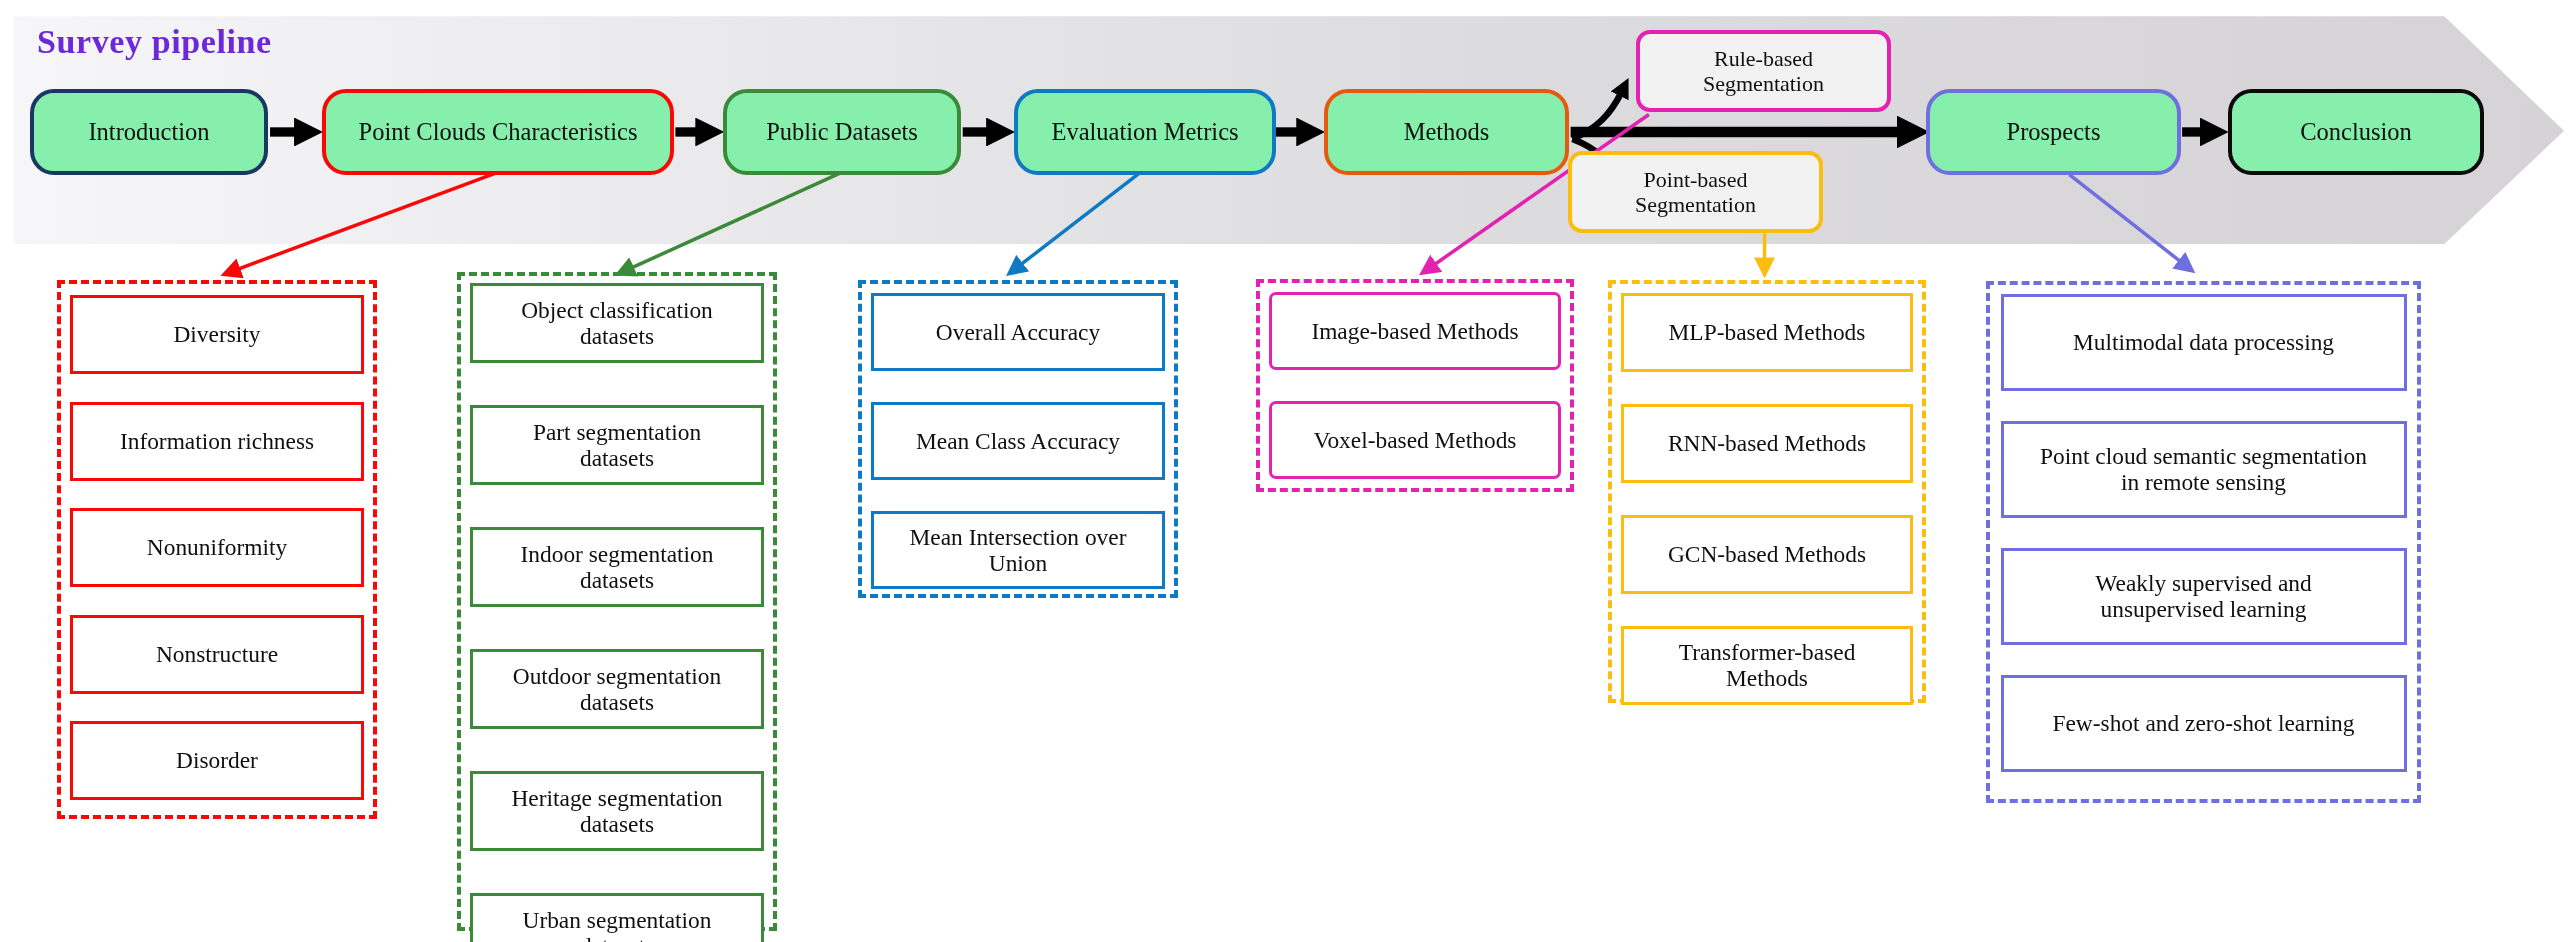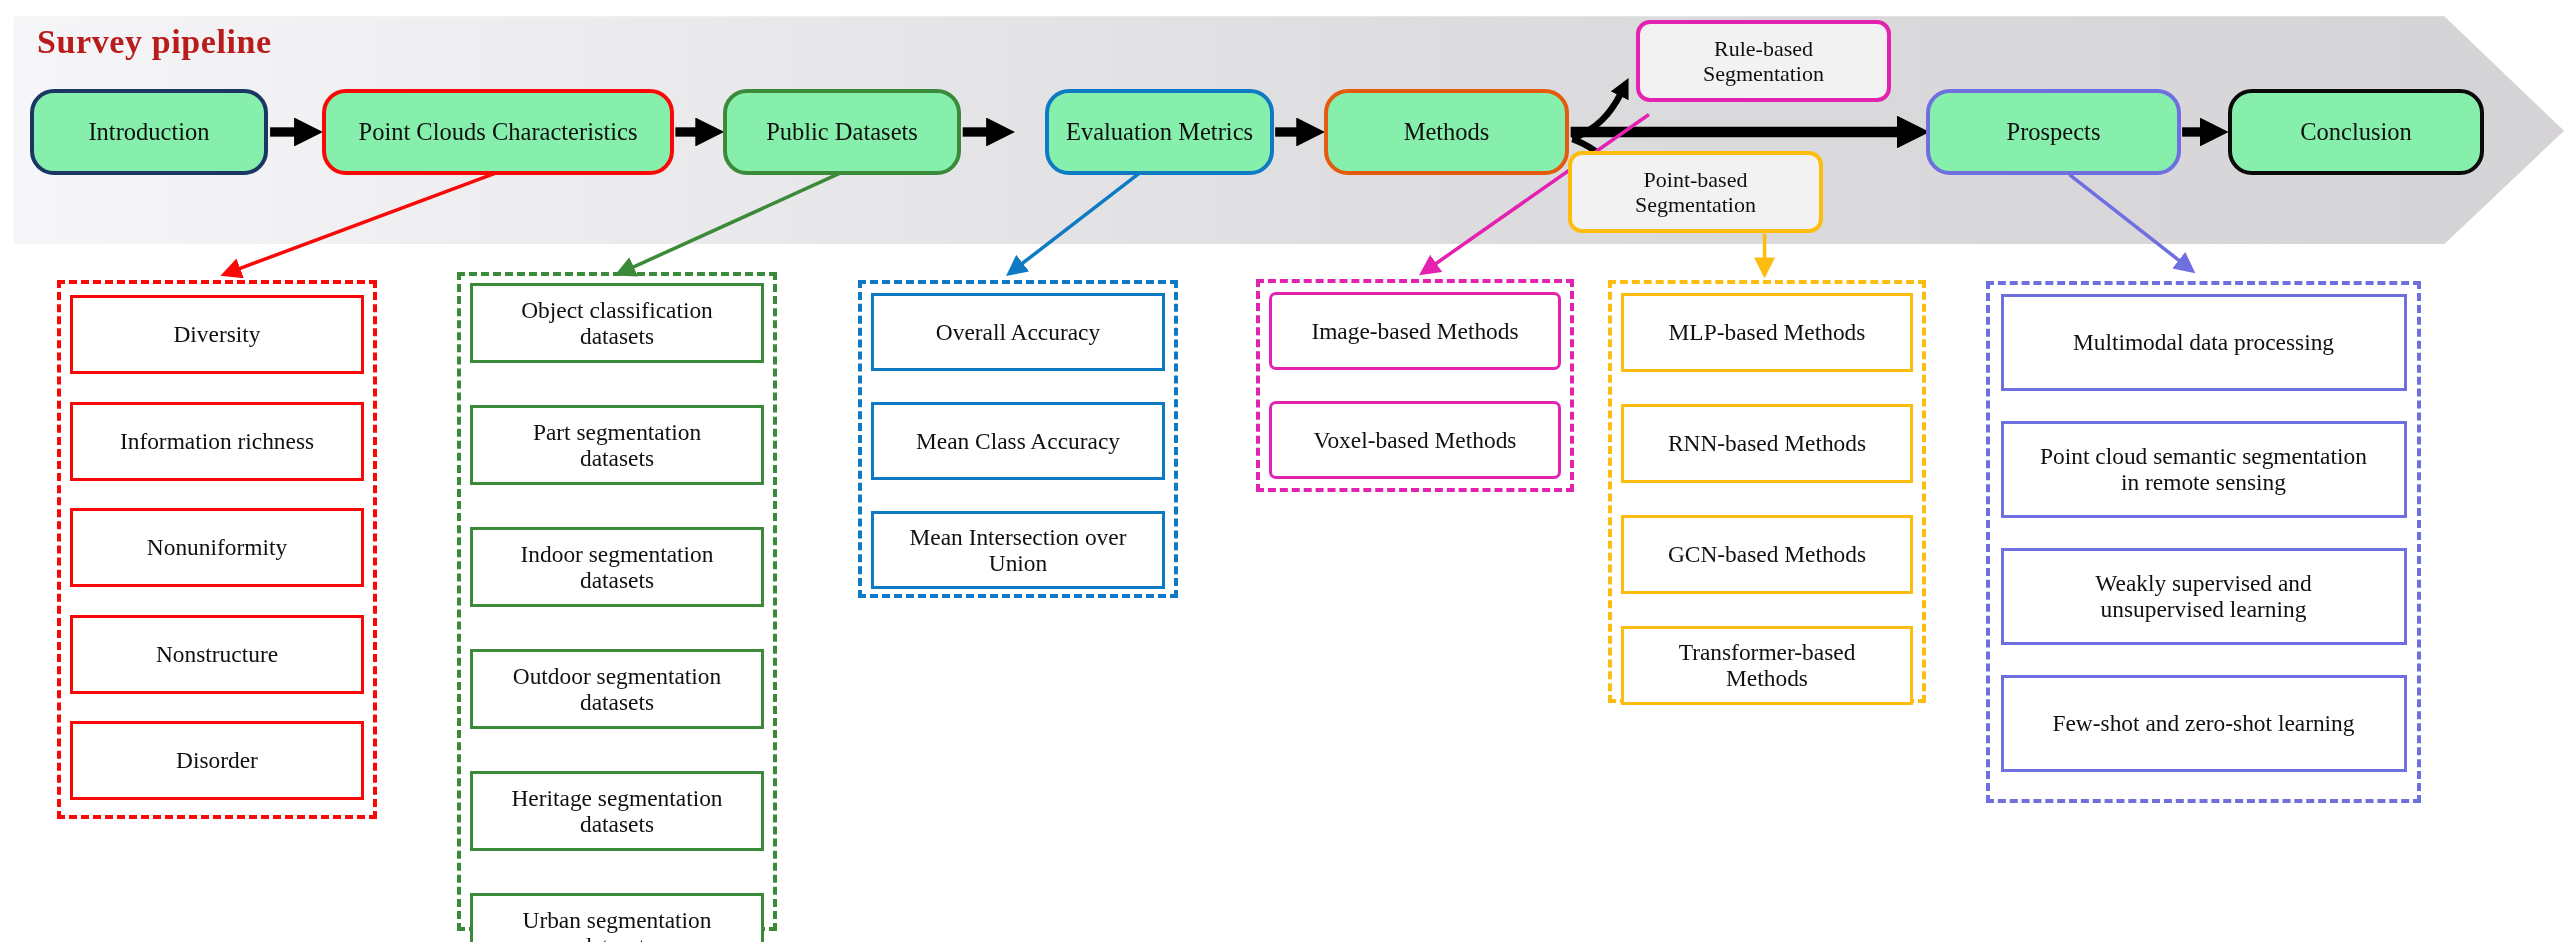--- a/index.html
+++ b/index.html
@@ -1,21 +1,21 @@
 <!DOCTYPE html>
 <html style="font-size:9.3px"><head>
 <meta charset="utf-8">
 <style>
   html,body{margin:0;padding:0;background:#ffffff;}
   body{width:2576px;height:942px;overflow:hidden;position:relative;
        font-family:"Liberation Serif", serif;color:#101010;}
   .canvas{position:absolute;left:0;top:0;width:2576px;height:942px;}
   .layer{position:absolute;left:0;top:0;}
   .title{position:absolute;left:37px;top:23.4px;font-size:34px;font-weight:bold;
-         letter-spacing:0.6px;color:#b91c1c;}
+         letter-spacing:0.6px;color:#6d28d9;}
   .stage{position:absolute;height:86px;background:#86efac;border:4.1px solid #000;
          border-radius:24px;display:flex;align-items:center;justify-content:center;
          text-align:center;font-size:24.5px;box-sizing:border-box;white-space:pre-line;
          line-height:1.1;z-index:3;}
   .branch{position:absolute;height:82px;background:#f2f2f2;border:4.1px solid #000;
           border-radius:14px;display:flex;align-items:center;justify-content:center;
           text-align:center;font-size:22px;box-sizing:border-box;white-space:pre-line;
           line-height:1.15;z-index:3;}
   .group{position:absolute;border:4.1px dashed #000;box-sizing:border-box;
          display:flex;flex-direction:column;z-index:2;background:transparent;}
@@ -99,26 +99,26 @@
     <line x1="2823" y1="196" x2="2453" y2="455" stroke="#e322b0" stroke-width="6" marker-end="url(#mk-magenta)"></line>
     <line x1="3021" y1="400" x2="3021" y2="448" stroke="#fdbd10" stroke-width="6" marker-end="url(#mk-yellow)"></line>
     <line x1="3543" y1="299" x2="3736" y2="450" stroke="#6f6fe0" stroke-width="6" marker-end="url(#mk-purple)"></line>
   </svg>
 
   <div class="title">Survey pipeline</div>
 
   <div class="stage c-navy" style="left:30px;top:89px;width:238px;">Introduction</div>
   <div class="stage c-red" style="left:322px;top:89px;width:352px;">Point Clouds Characteristics</div>
   <div class="stage c-green" style="left:723px;top:89px;width:238px;">Public Datasets</div>
-  <div class="stage c-blue" style="left:1014px;top:89px;width:229px;margin-left:31px;">Evaluation Metrics</div>
+  <div class="stage c-blue" style="left:1014px;top:89px;width:262px;">Evaluation Metrics</div>
   <div class="stage c-orange" style="left:1324px;top:89px;width:245px;">Methods</div>
   <div class="stage c-purple" style="left:1926px;top:89px;width:255px;">Prospects</div>
   <div class="stage c-black" style="left:2228px;top:89px;width:256px;">Conclusion</div>
 
-  <div class="branch c-magenta" style="left:1636px;top:20px;width:255px;">Rule-based
+  <div class="branch c-magenta" style="left:1636px;top:30px;width:255px;">Rule-based
 Segmentation</div>
   <div class="branch c-yellow" style="left:1568px;top:151px;width:255px;">Point-based
 Segmentation</div>
 
   <div class="group g-red c-red">
     <div class="item c-red">Diversity</div>
     <div class="item c-red">Information richness</div>
     <div class="item c-red">Nonuniformity</div>
     <div class="item c-red">Nonstructure</div>
     <div class="item c-red">Disorder</div>

